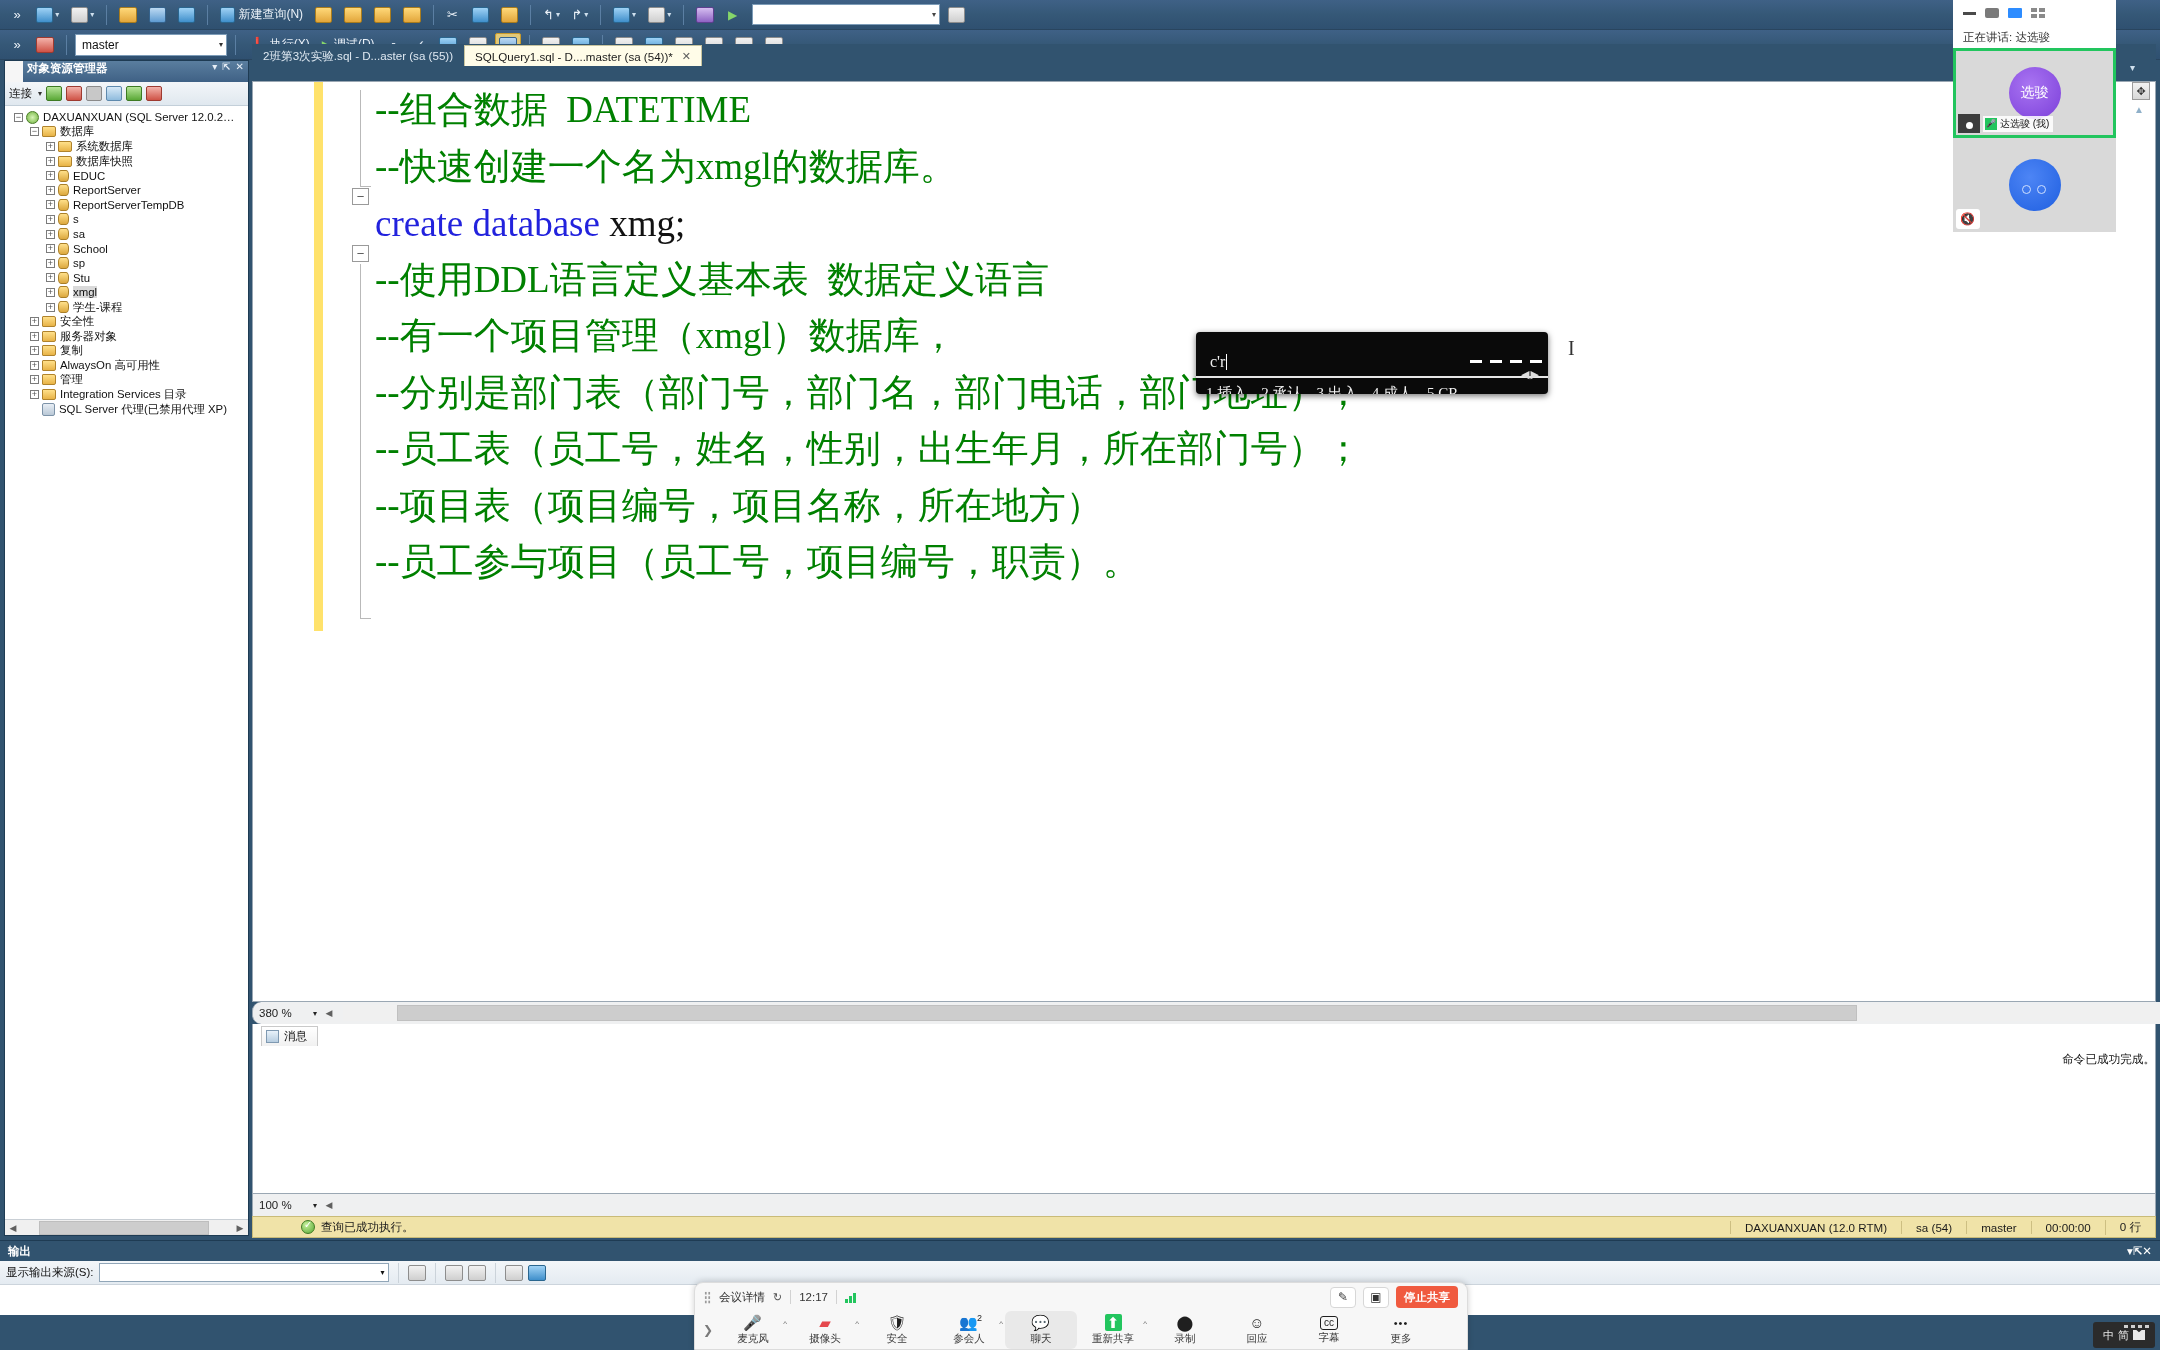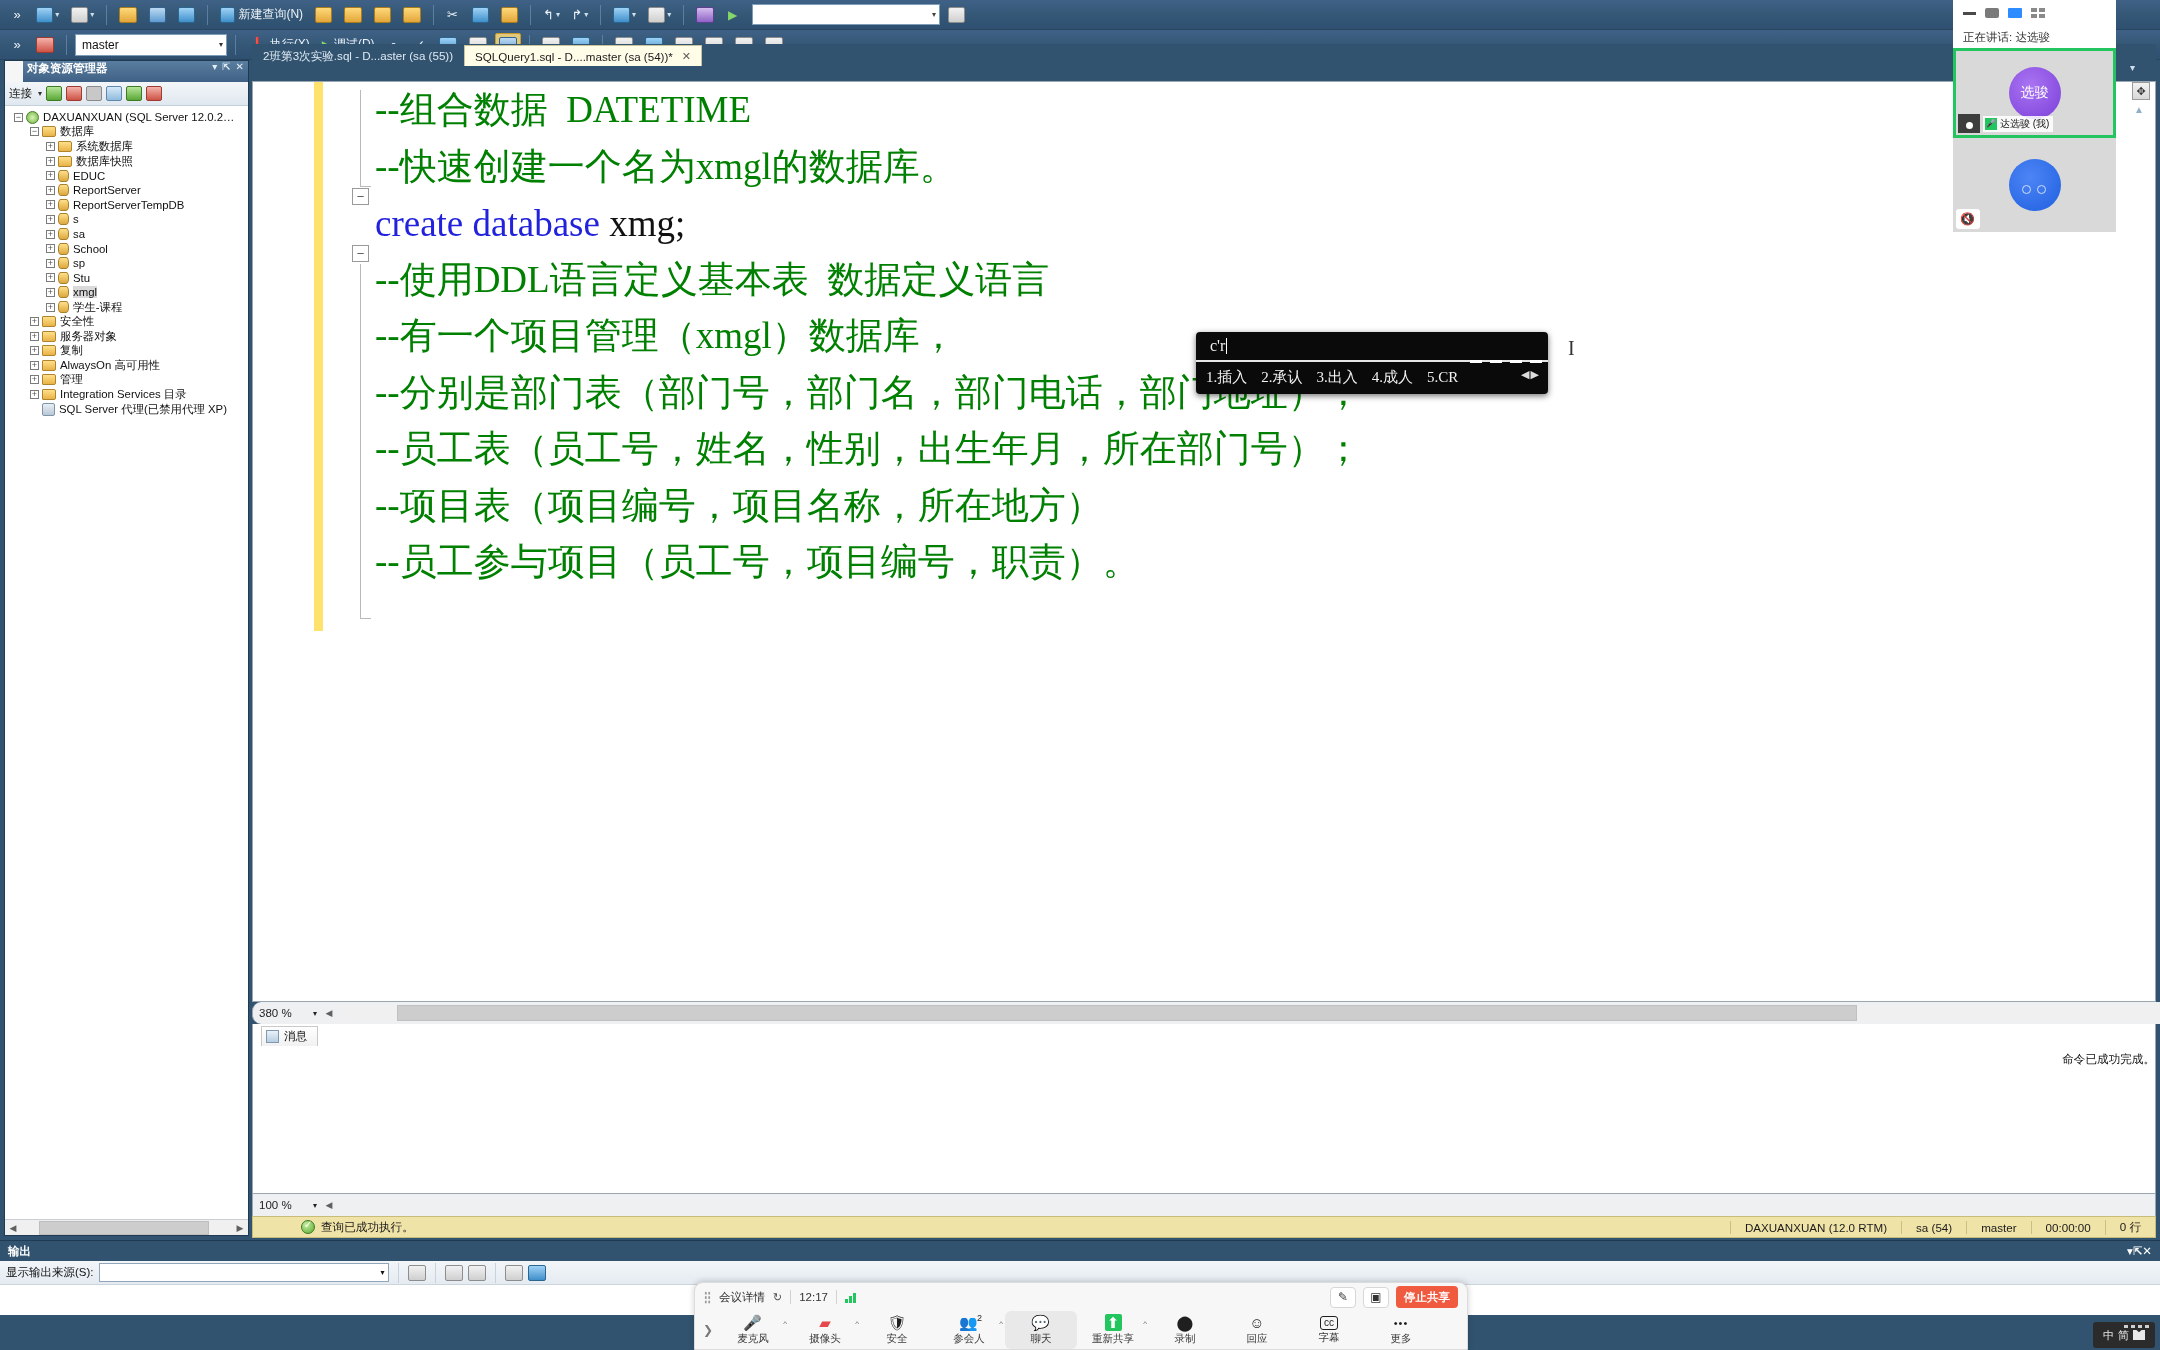--- a/index.html
+++ b/index.html
@@ -145,21 +145,21 @@
   }
 
   
   .ime {
     position:absolute; left:1196px; top:332px; width:352px; height:62px;
     background:#0a0a0a; border-radius:4px; box-shadow:0 2px 6px rgba(0,0,0,.55);
     overflow:hidden; z-index: 40;
   }
   .ime-in { height:30px; display:flex; align-items:center; padding-left:14px;
             color:#f0f0f0; font-size:16px; font-family:"Liberation Serif",serif;
-            border-bottom:2px solid #e6e6e6; }
+            border-bottom:2px solid #e6e6e6;margin-top:16px; }
   .ime-in .tcur { width:1px; height:16px; background:#fff; margin-left:1px; display:inline-block;}
   .ime-cands { height:30px; display:flex; align-items:center; padding-left:10px; gap:14px;
                color:#f2f2f2; font-size:15px; font-family:"Liberation Serif",serif; }
   .ime-nav { position:absolute; right:8px; top:36px; color:#ddd; font-size:11px; letter-spacing:1px;}
   .ime-dash { position:absolute; right:6px; top:28px; width:72px; height:3px;
               background: repeating-linear-gradient(to right,#fff 0 12px, transparent 12px 20px); }
 
   
   .zoomrow {
     position:absolute; left:252px; top:1002px; width:1996px; height:22px;

